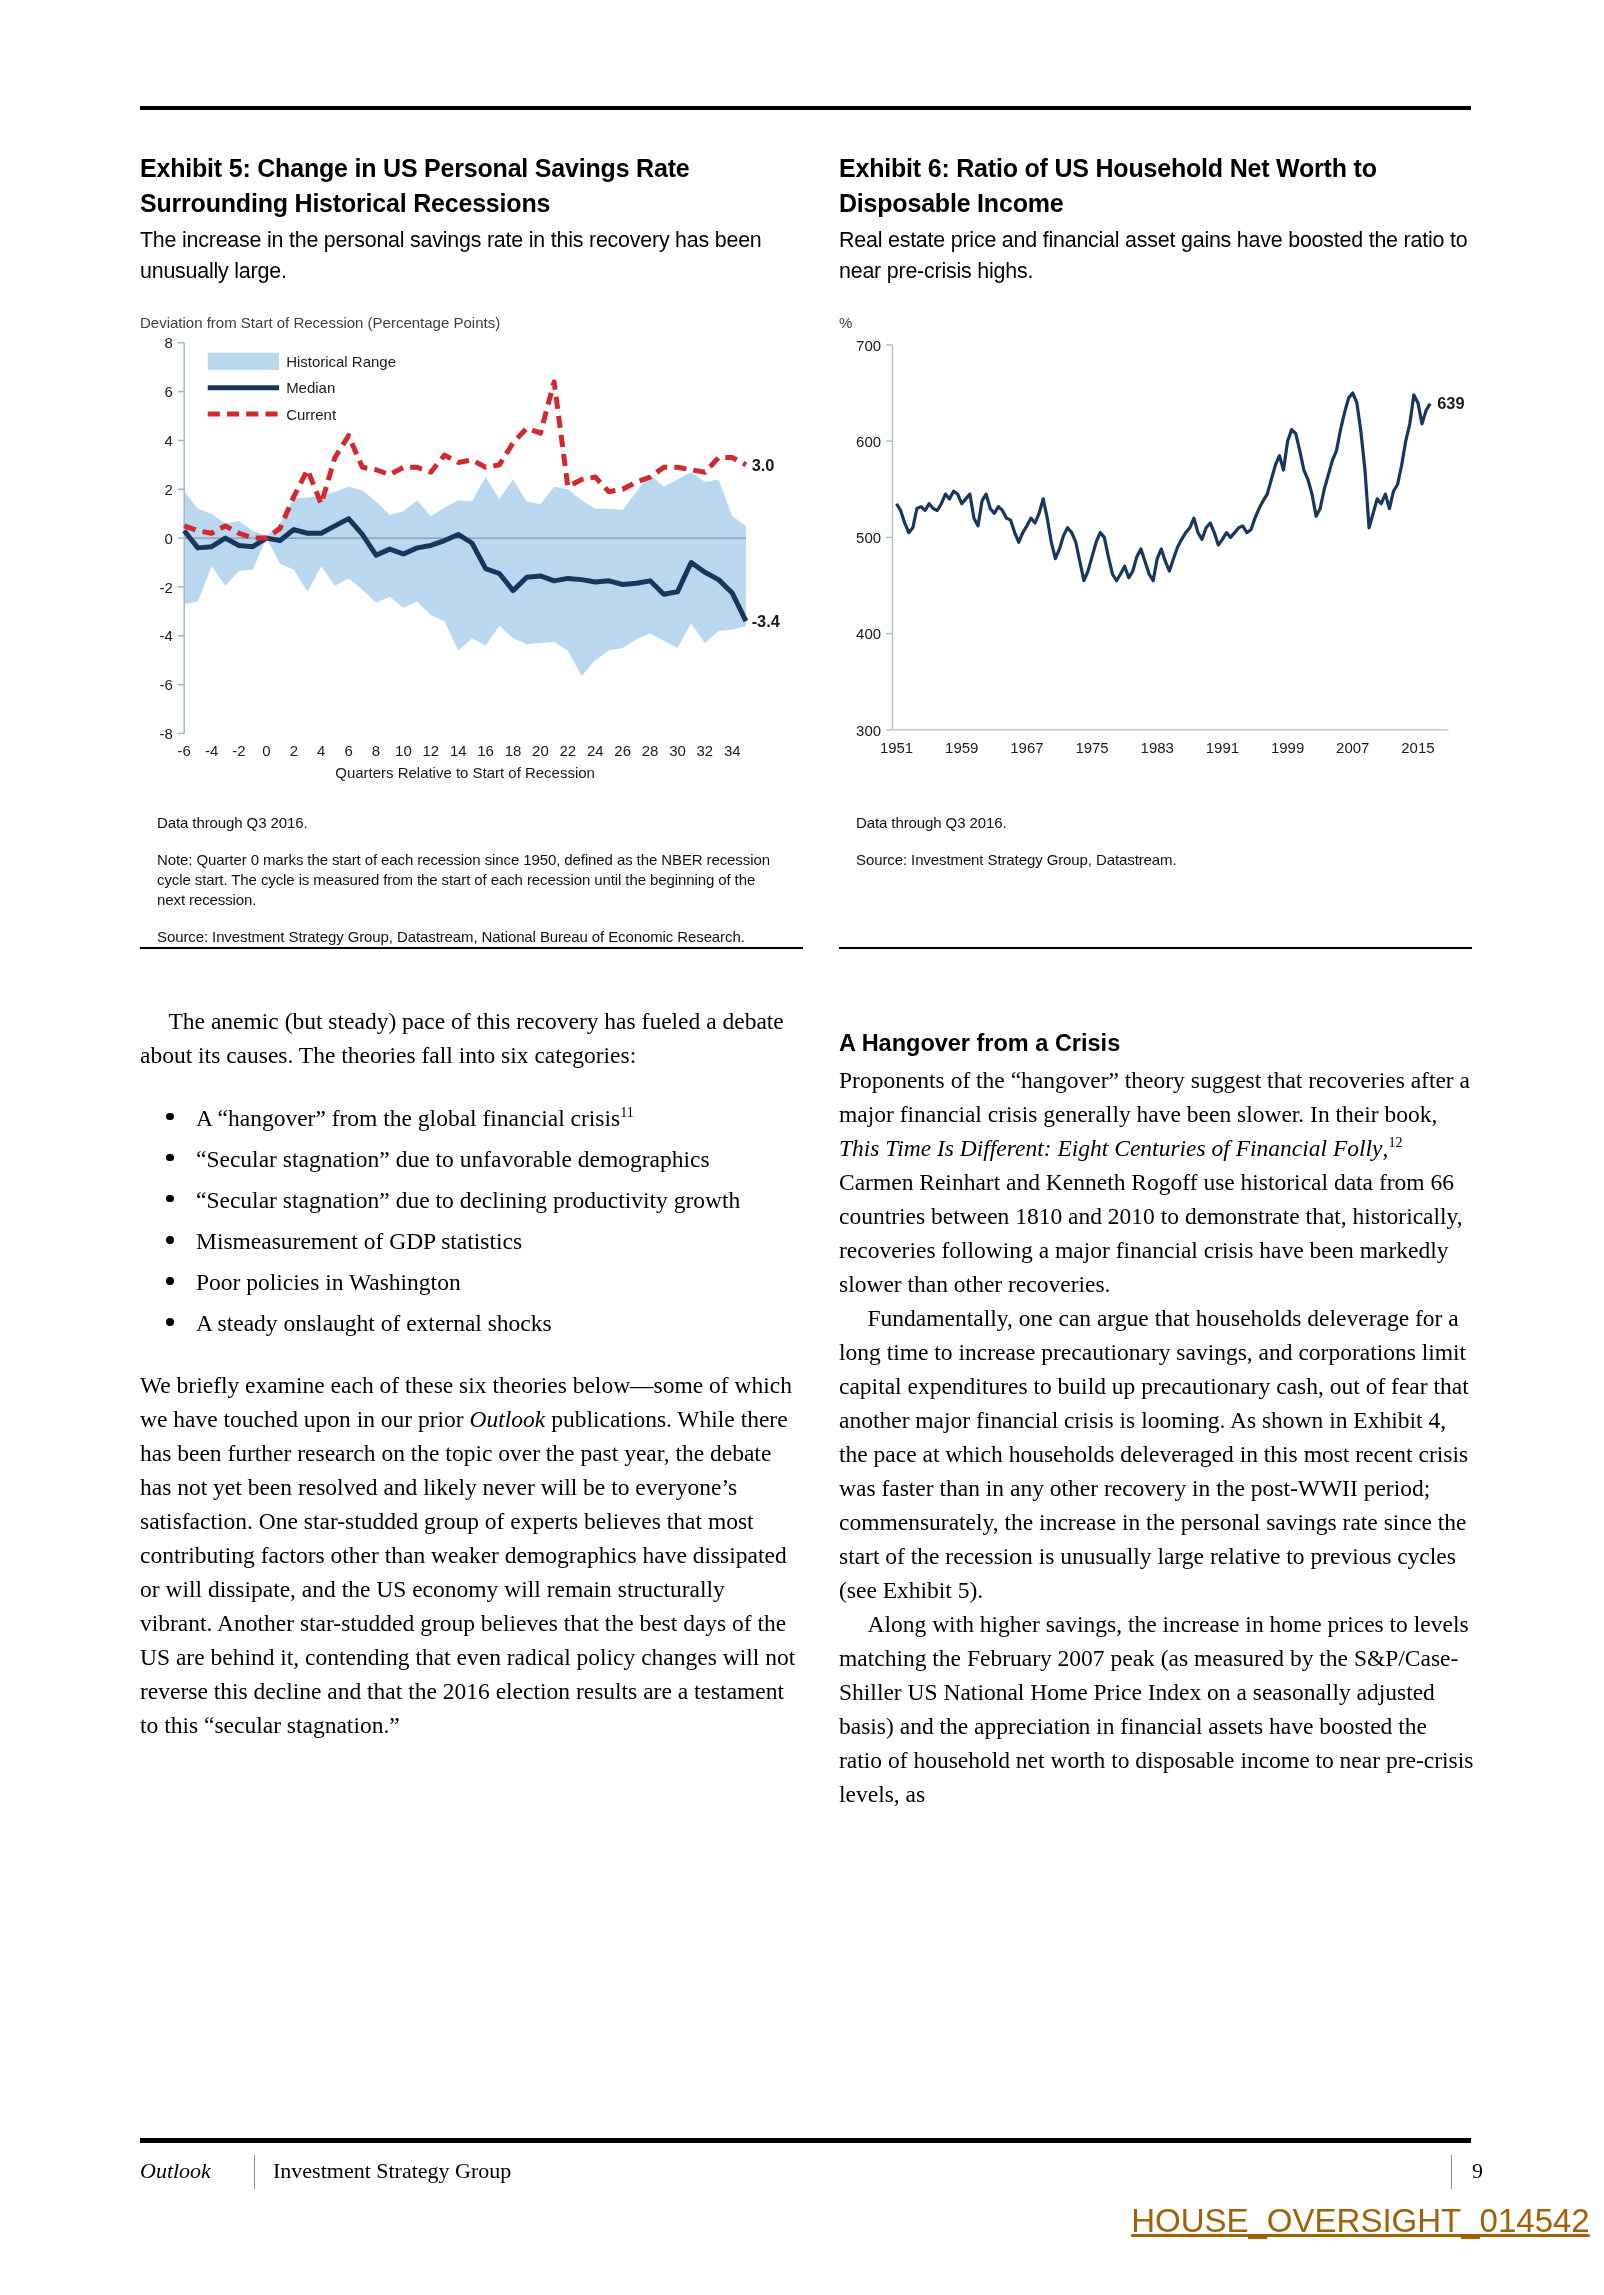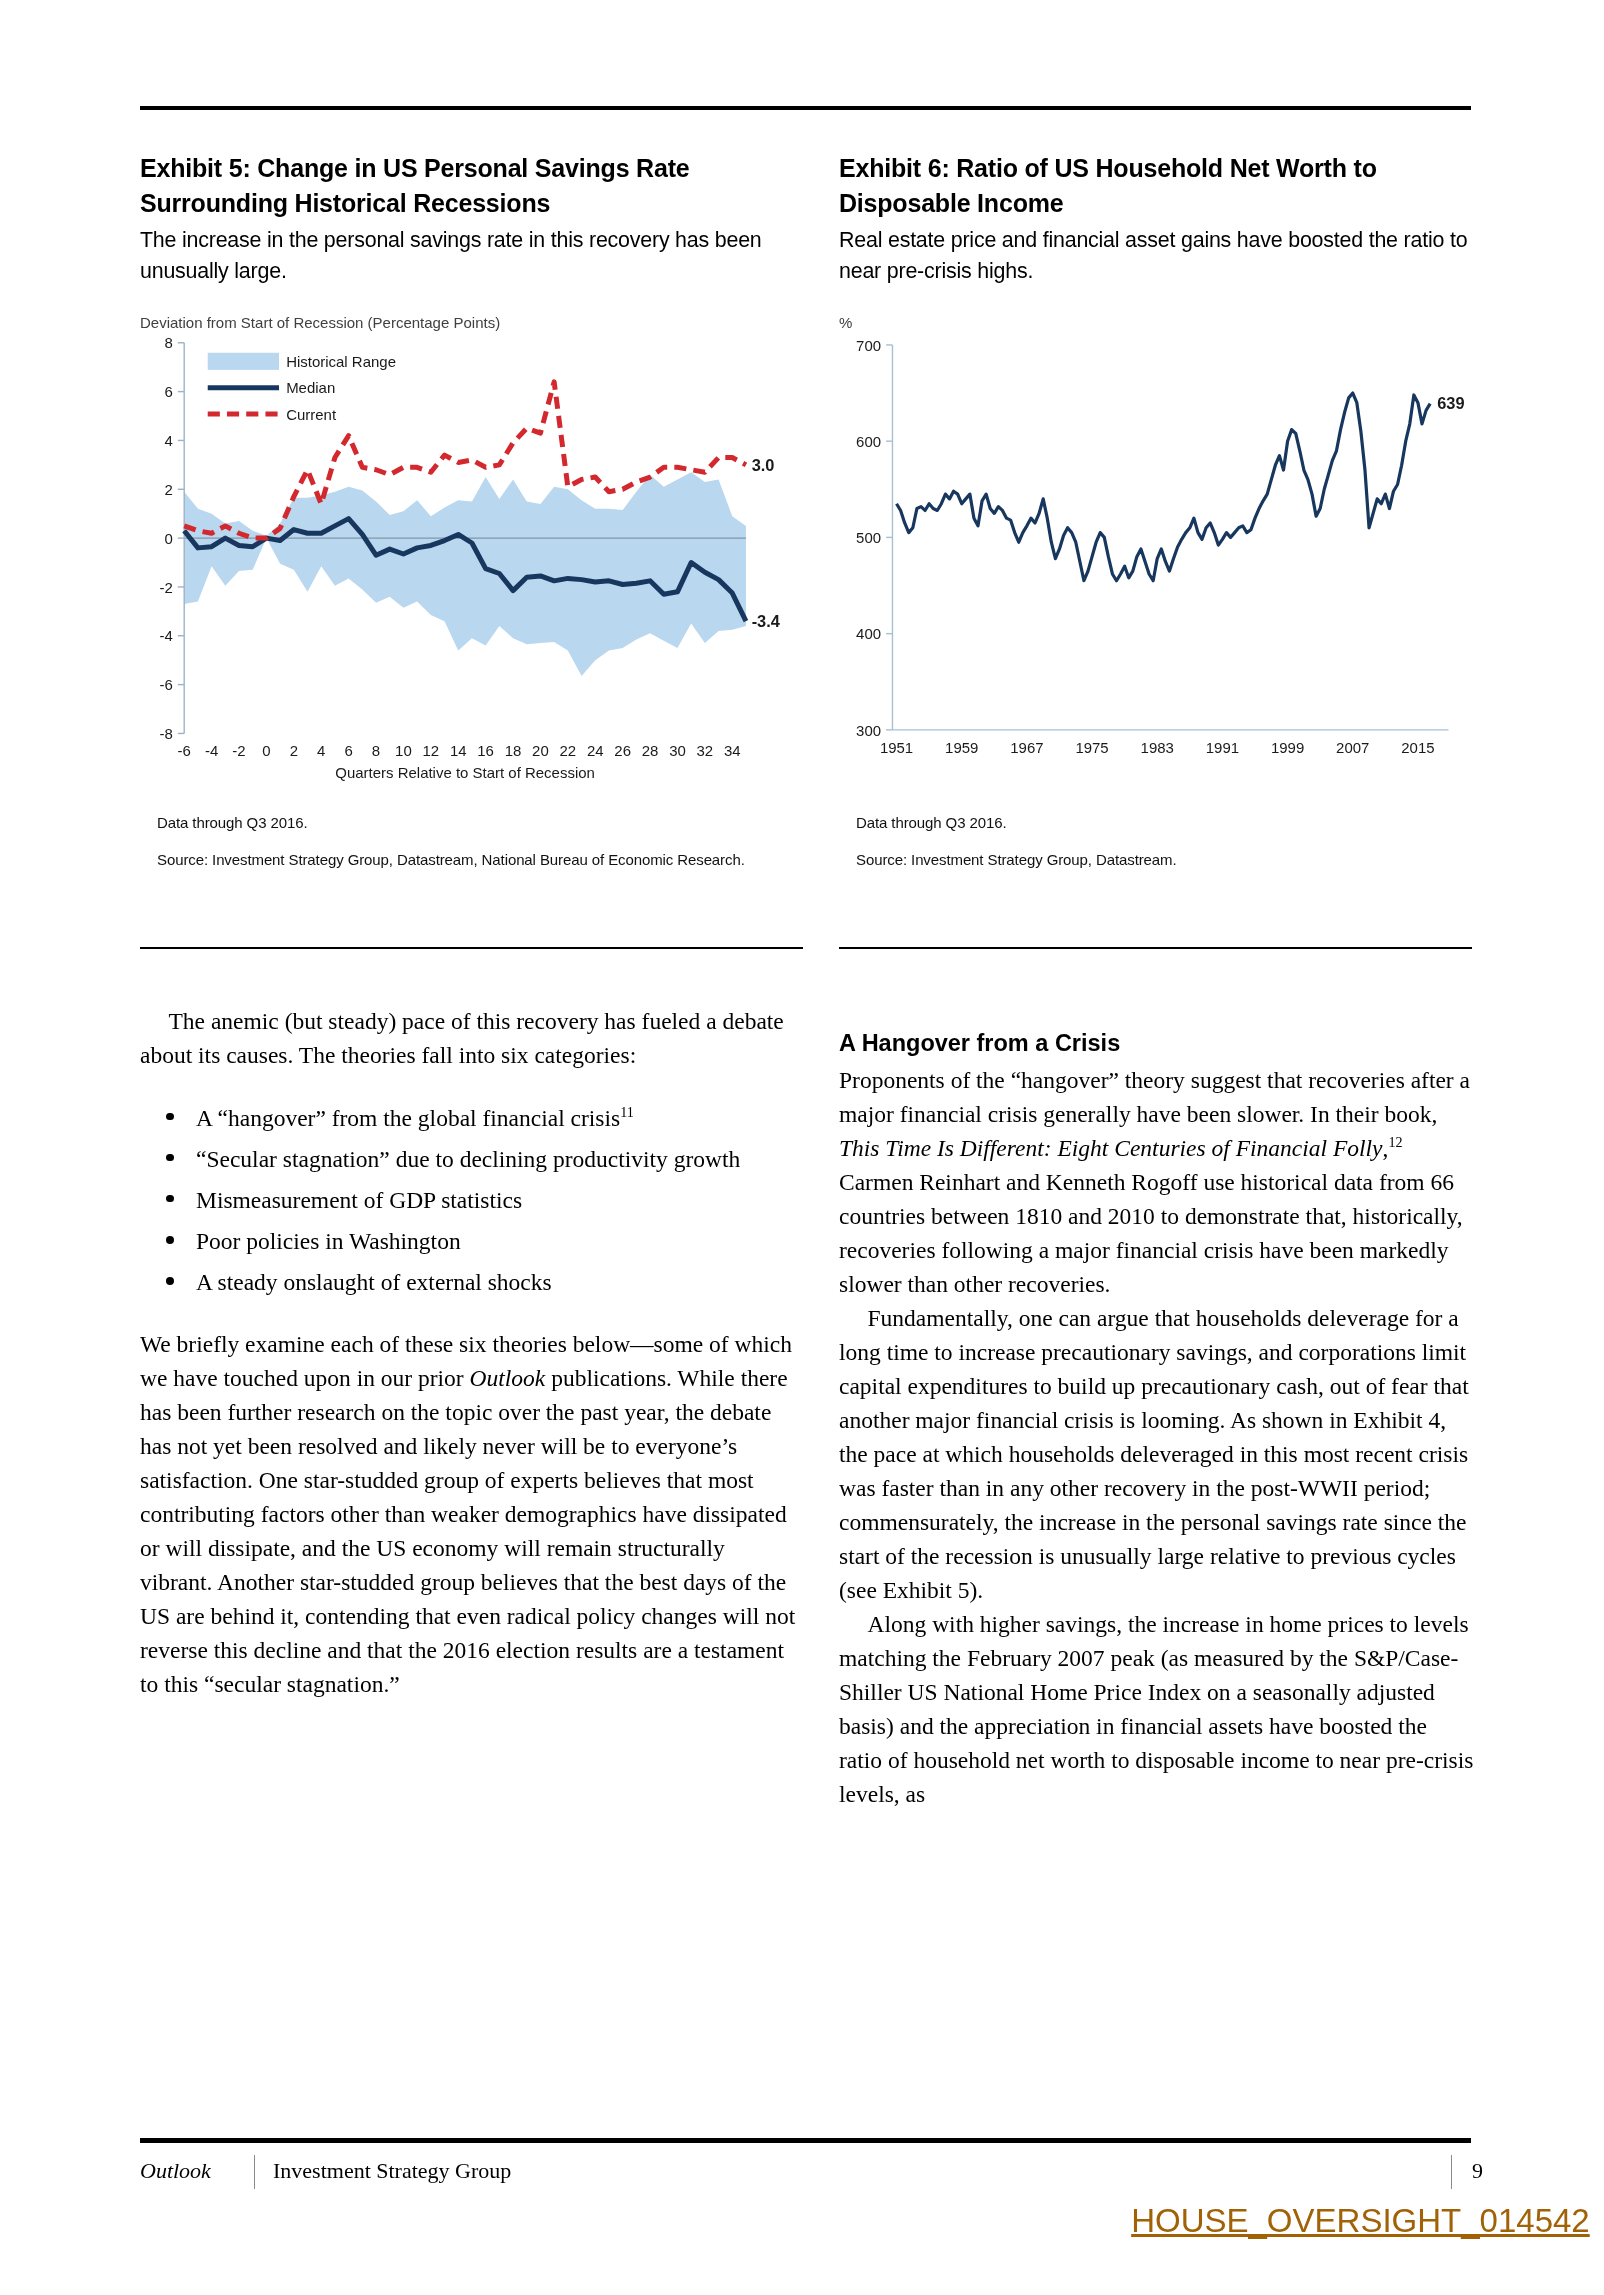--- a/index.html
+++ b/index.html
@@ -105,20 +105,21 @@
       <text x="205" y="46">Historical Range</text>
       <line x1="95" y1="75" x2="195" y2="75" stroke="#17375e" stroke-width="7"></line>
       <text x="205" y="83">Median</text>
       <line x1="95" y1="112" x2="195" y2="112" stroke="#d2282e" stroke-width="7" stroke-dasharray="17 10"></line>
       <text x="205" y="120">Current</text>
       <text x="858" y="191.25" fill="#d2282e" class="ann" font-weight="normal">3.0</text>
       <text x="858" y="410.45" fill="#17375e" class="ann" font-weight="normal">-3.4</text>
     </svg>
   <div class="notes">
     <div>Data through Q3 2016.</div>
+    <div>Note: Quarter 0 marks the start of each recession since 1950, defined as the NBER recession cycle start. The cycle is measured from the start of each recession until the beginning of the next recession.</div>
     <div>Source: Investment Strategy Group, Datastream, National Bureau of Economic Research.</div>
   </div>
 </section>
 
 <section class="exhibit right">
   <div class="ex-title">Exhibit 6: Ratio of US Household Net Worth to Disposable Income</div>
   <div class="ex-sub">Real estate price and financial asset gains have boosted the ratio to near pre-crisis highs.</div>
   <div class="axis-unit">%</div>
   <svg id="chart6-svg" width="633" height="451" viewBox="0 0 888 632">
       <line x1="75" y1="15" x2="75" y2="555" stroke="#a9c0d4" stroke-width="2"></line>
@@ -151,20 +152,21 @@
   </div>
 </section>
 
 <div class="divider left"></div>
 <div class="divider right"></div>
 
 <div class="body-col left">
   <p class="p-indent">The anemic (but steady) pace of this recovery has fueled a debate about its causes. The theories fall into six categories:</p>
   <ul class="theories">
       <li><span>A “hangover” from the global financial crisis</span><sup>11</sup></li>
+      <li><span>“Secular stagnation” due to unfavorable demographics</span></li>
       <li><span>“Secular stagnation” due to declining productivity growth</span></li>
       <li><span>Mismeasurement of GDP statistics</span></li>
       <li><span>Poor policies in Washington</span></li>
       <li><span>A steady onslaught of external shocks</span></li>
     </ul>
   <p class="after-list"><span>We briefly examine each of these six theories below—some of which we have touched upon in our prior </span><i>Outlook</i><span> publications. While there has been further research on the topic over the past year, the debate has not yet been resolved and likely never will be to everyone’s satisfaction. One star-studded group of experts believes that most contributing factors other than weaker demographics have dissipated or will dissipate, and the US economy will remain structurally vibrant. Another star-studded group believes that the best days of the US are behind it, contending that even radical policy changes will not reverse this decline and that the 2016 election results are a testament to this “secular stagnation.”</span></p>
 </div>
 
 <div class="body-col right">
   <h2 class="rc-heading">A Hangover from a Crisis</h2>

